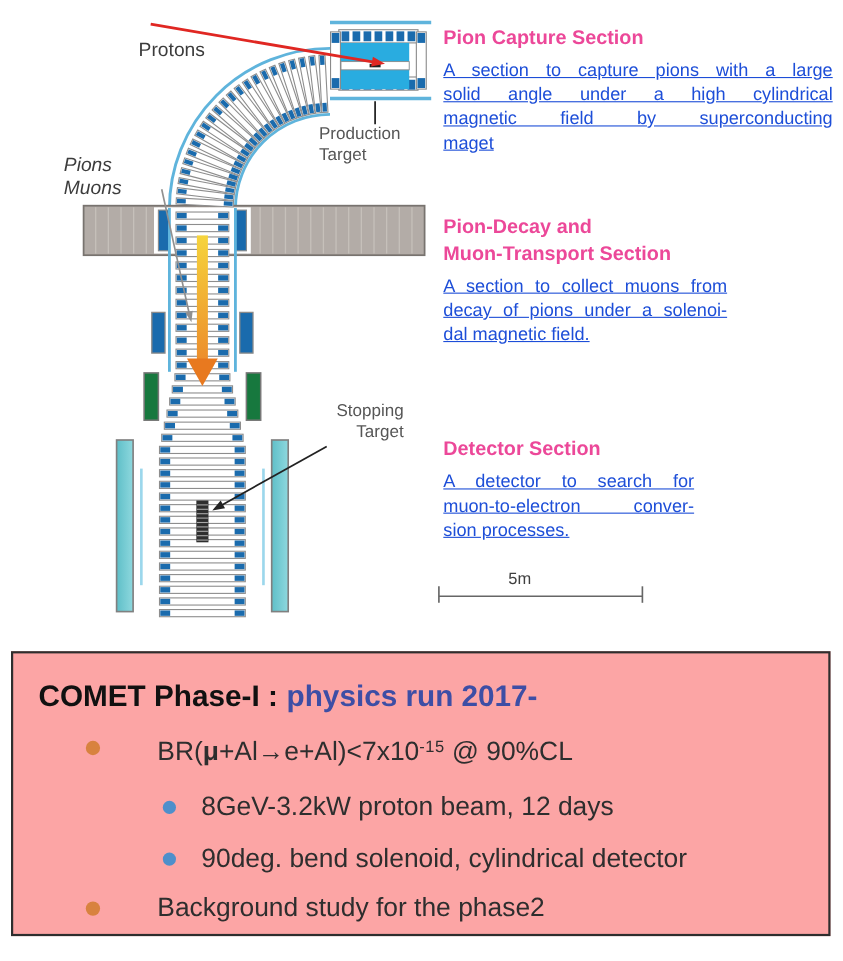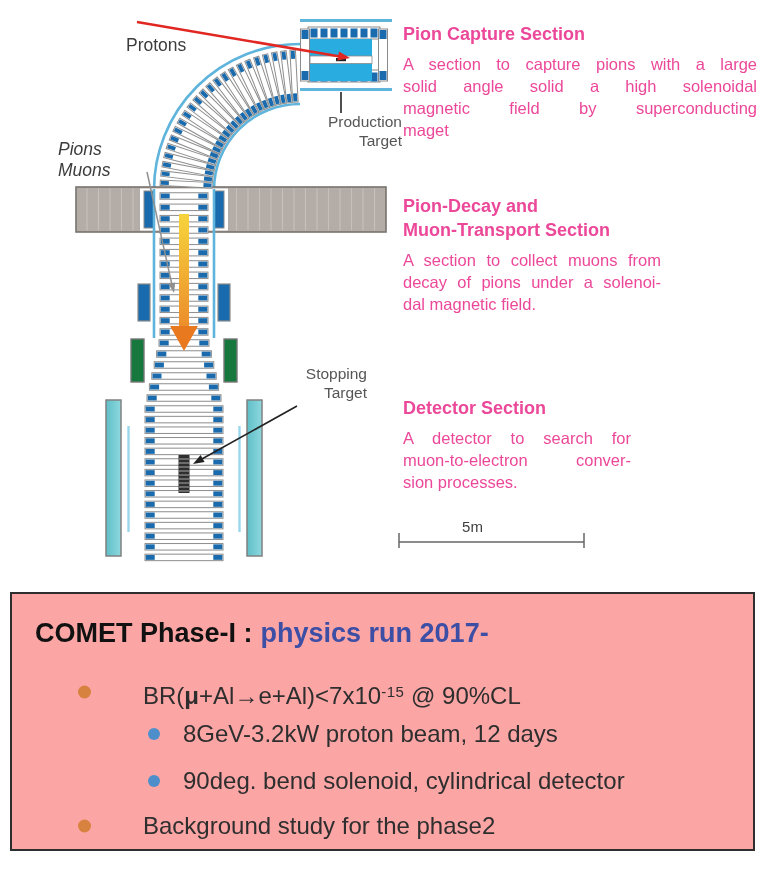--- a/index.html
+++ b/index.html
@@ -2,38 +2,38 @@
 <html><head>
 <meta charset="utf-8">
 <style>
   html,body{margin:0;padding:0;background:#fff;}
   .stage{position:relative;width:766px;height:874px;background:#fff;overflow:hidden;
          font-family:"Liberation Sans", sans-serif;}
   svg{position:absolute;left:0;top:0;}
   .lbl{position:absolute;color:#3c3c3c;white-space:pre-line;line-height:1.22;}
   .lbl-protons{left:126px;top:35px;font-size:17.5px;}
   .lbl-pions{left:58px;top:139px;font-size:17.5px;font-style:italic;}
-  .lbl-prod{left:290px;top:113px;width:112px;text-align:right;font-size:15.5px;color:#565656;}
+  .lbl-prod{left:290px;top:113px;width:112px;text-align:left;font-size:15.5px;color:#565656;}
   .lbl-stop{left:283px;top:365px;width:84px;text-align:right;font-size:15.5px;color:#565656;}
   .lbl-scale{left:380px;top:518px;width:185px;text-align:center;font-size:15px;color:#3f3f3f;}
   .sec{position:absolute;left:403px;}
   .sec h3{margin:0;font-size:18px;line-height:24px;font-weight:bold;color:#ec4899;white-space:pre-line;}
-  .sec .body{margin-top:7px;font-size:16.5px;color:#ec4899;line-height:22px;}
+  .sec .body{margin-top:7px;font-size:16.5px;color:#1d4ed8;line-height:22px;text-decoration:underline;}
   .jline{text-align:justify;text-align-last:justify;}
   .lline{text-align:left;}
   .sec1{top:22px;} .sec1 .body{width:354px;}
   .sec2{top:194px;} .sec2 .body{width:258px;}
   .sec3{top:396px;} .sec3 .body{width:228px;}
   .ibox{position:absolute;left:10px;top:592px;width:741px;height:255px;
         background:#fca5a5;border:2.5px solid #2e2e2e;}
   .ib-title{position:absolute;left:23px;top:24px;font-size:27px;font-weight:bold;color:#111;}
   .t-blue{color:#3D4EA5;margin-left:8px;}
   .ib-row{position:absolute;left:0;right:0;height:36px;line-height:36px;
           font-size:24px;color:#2e2e2e;}
-  .row1{top:80px;} .row2{top:122px;} .row3{top:169px;} .row4{top:214px;}
+  .row1{top:68px;} .row2{top:122px;} .row3{top:169px;} .row4{top:214px;}
   .dot{position:absolute;border-radius:50%;top:50%;transform:translateY(-50%);}
   .dot-o{width:13px;height:13px;left:66px;background:#D8823F;}
   .dot-b{width:12px;height:12px;left:136px;background:#4E8FCB;}
   .txt-main{margin-left:131px;} .txt-sub{margin-left:171px;}
   .mu{font-weight:bold;}
   .sup{font-size:15px;vertical-align:7px;letter-spacing:0.5px;}
 </style>
 </head>
 <body>
 
@@ -480,21 +480,21 @@
   <div class="lbl lbl-prod">Production
 Target</div>
   <div class="lbl lbl-stop">Stopping
 Target</div>
   <div class="lbl lbl-scale">5m</div>
 
   <div class="sec sec1">
     <h3>Pion Capture Section</h3>
     <div class="body">
       <div class="jline">A section to capture pions with a large</div>
-      <div class="jline">solid angle solid a high solenoidal</div>
+      <div class="jline">solid angle under a high cylindrical</div>
       <div class="jline">magnetic field by superconducting</div>
       <div class="lline">maget</div>
     </div>
   </div>
 
   <div class="sec sec2">
     <h3>Pion-Decay and
 Muon-Transport Section</h3>
     <div class="body">
       <div class="jline">A section to collect muons from</div>

